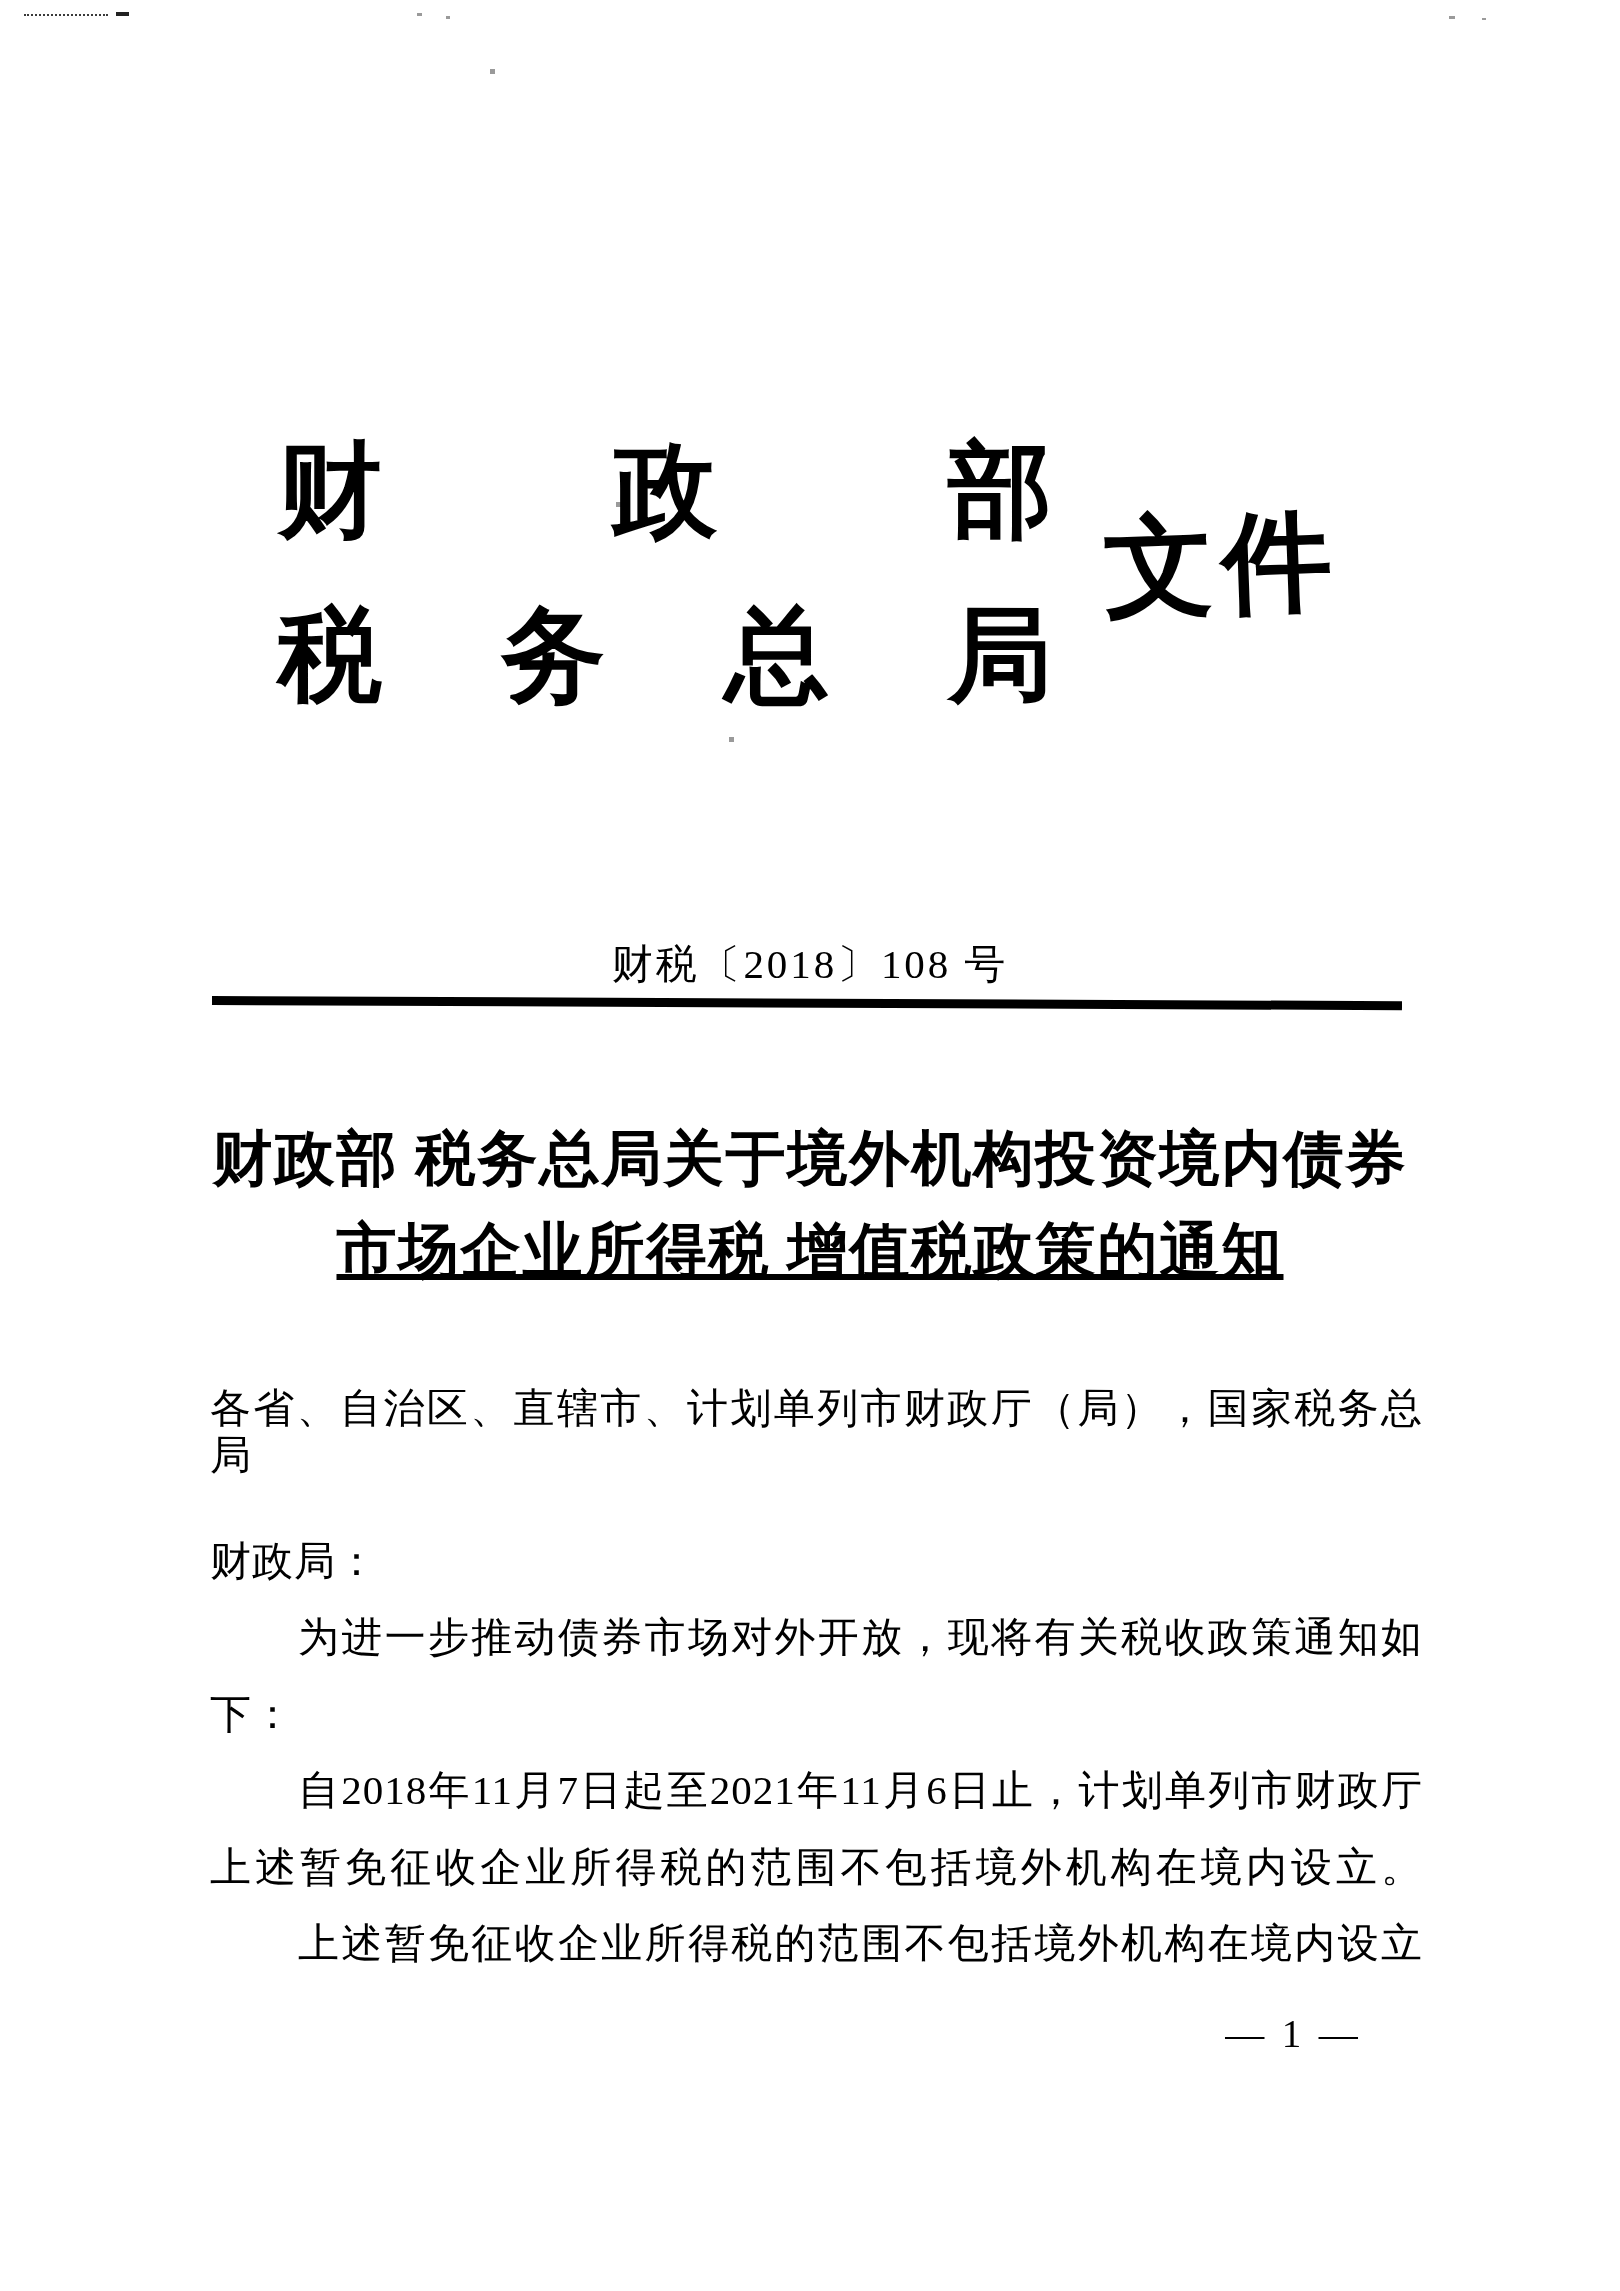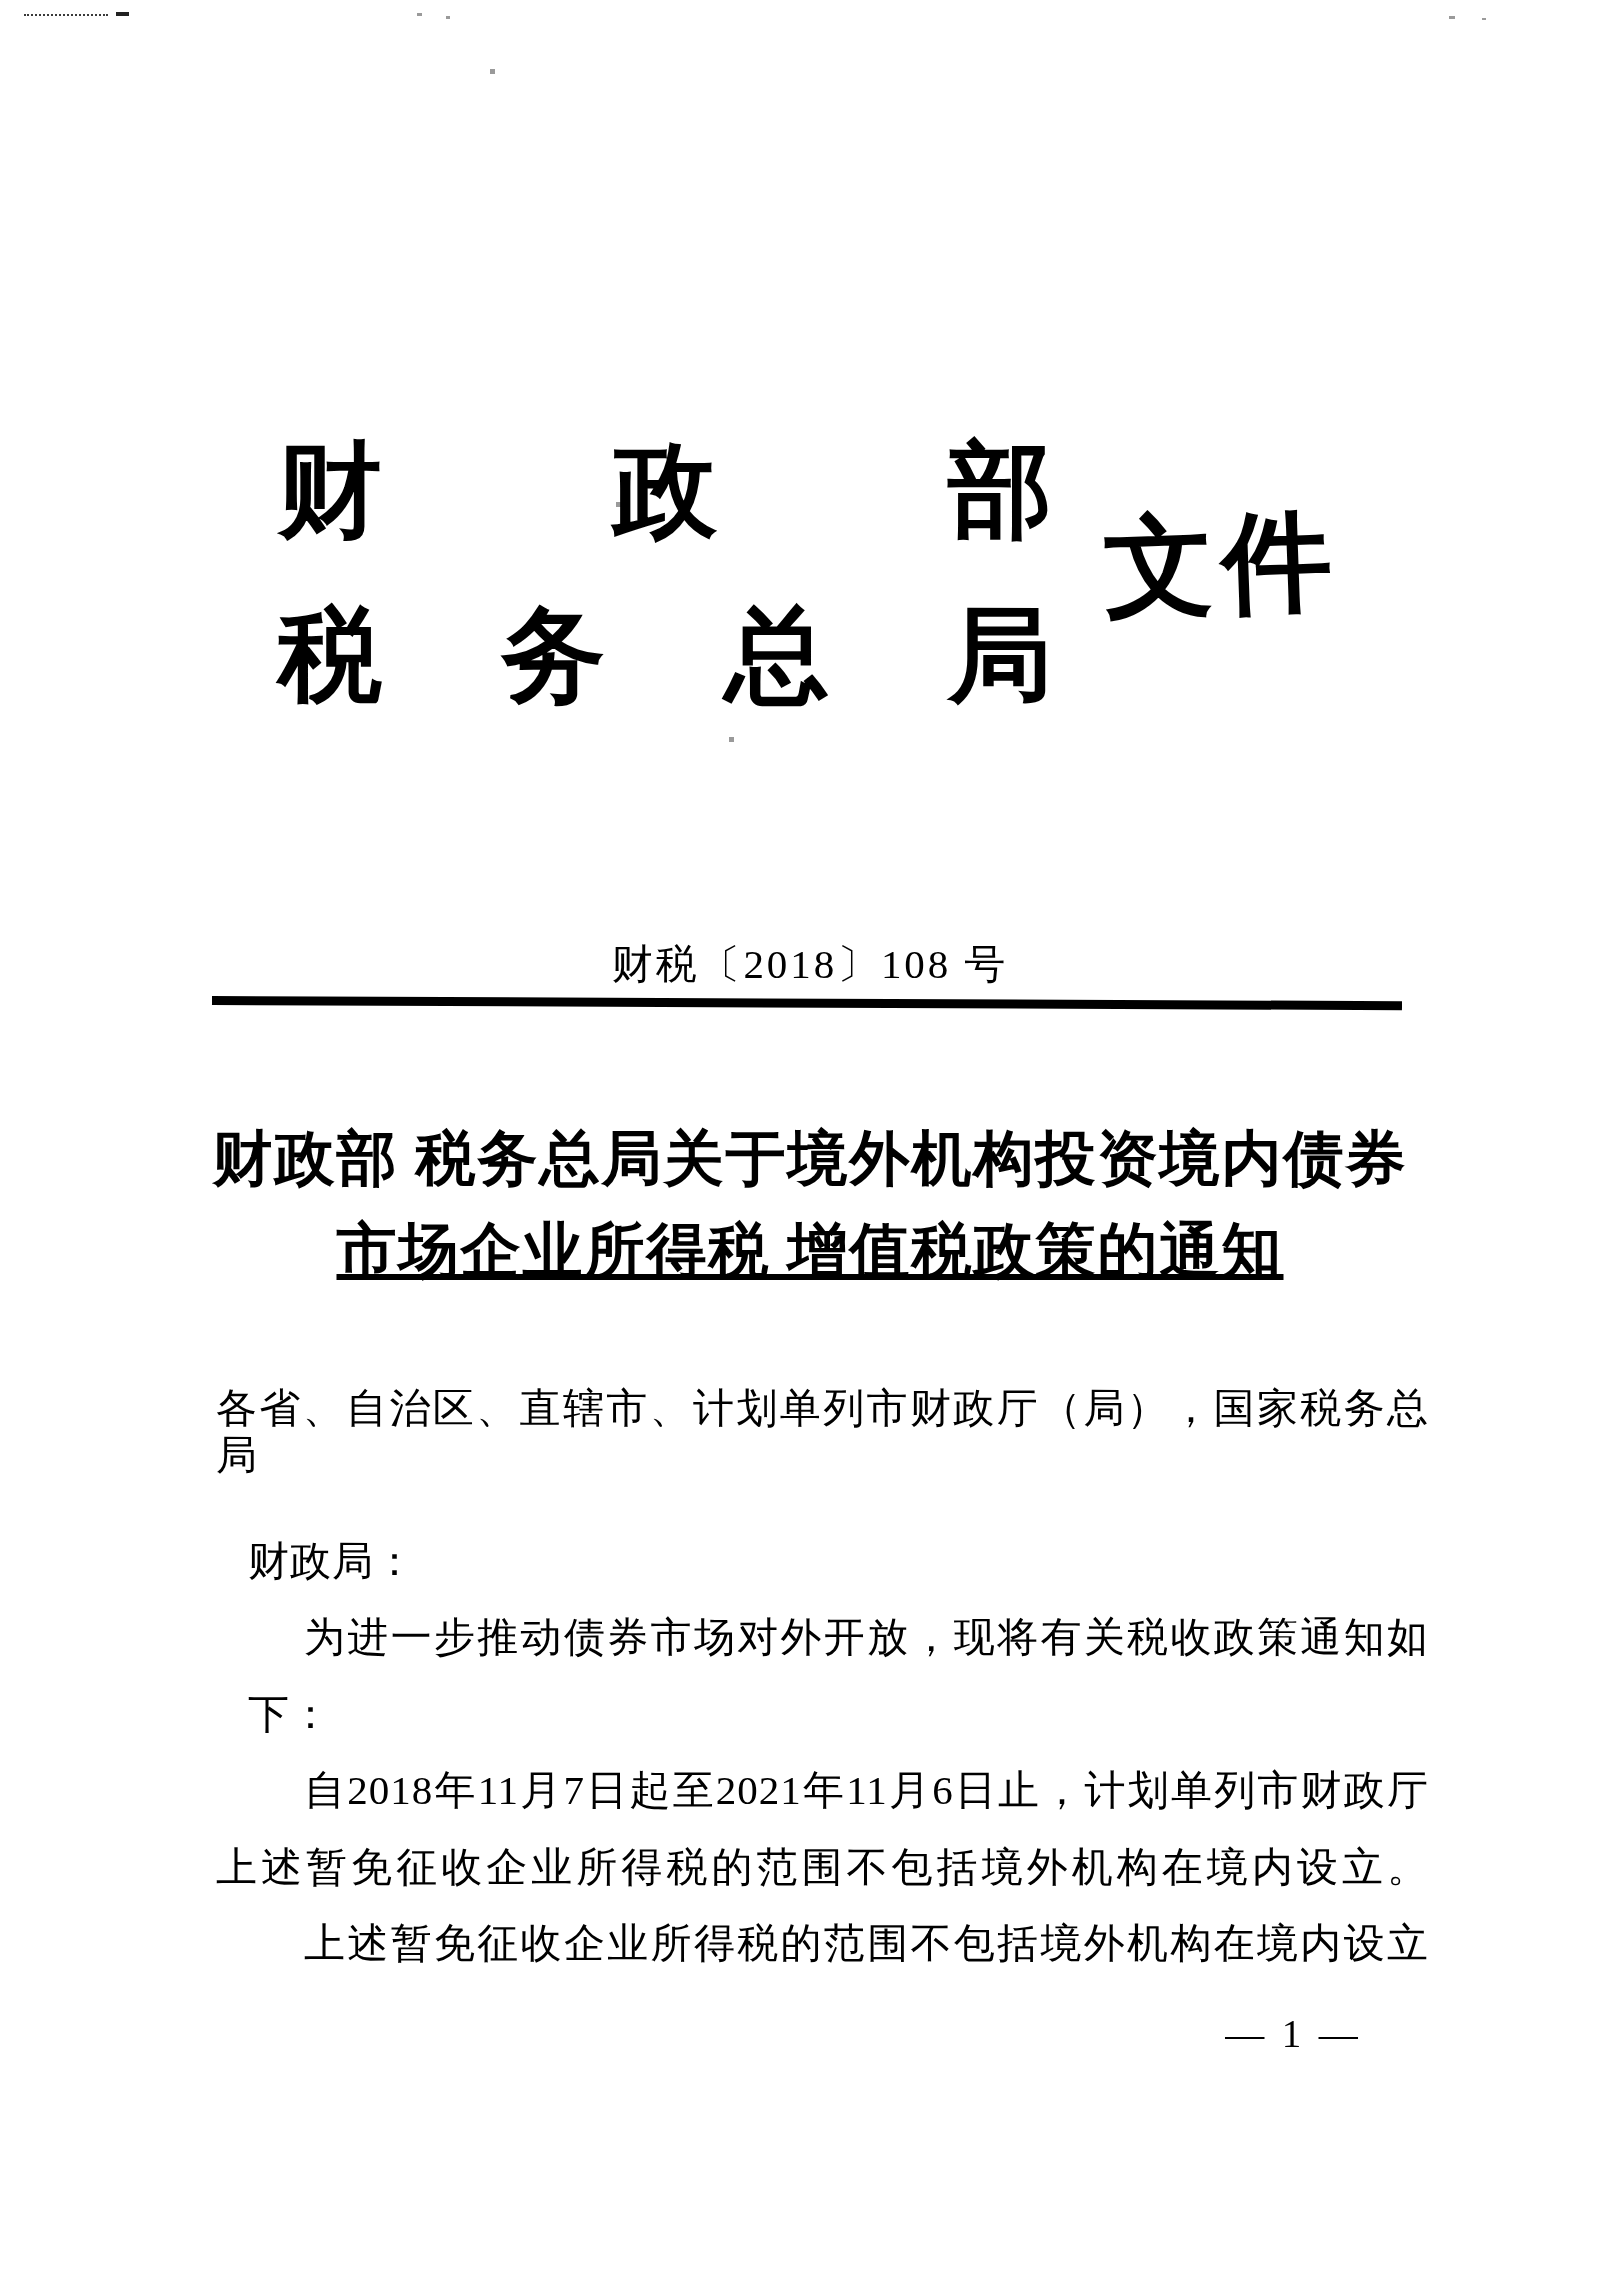--- a/index.html
+++ b/index.html
@@ -48,26 +48,26 @@
     position:absolute;left:0;width:100%;
     text-align:center;font-weight:bold;
     font-size:60px;line-height:1;
     letter-spacing:2px;
     white-space:nowrap;
   }
   .title-1{top:1129px;}
   .title-2{top:1221px;text-decoration:underline;}
   
   .body-line{
-    position:absolute;left:216px;width:1213px;
+    position:absolute;left:210px;width:1213px;
     font-size:41px;line-height:1.15;
     text-align:justify;text-align-last:justify;
     letter-spacing:1px;
   }
-  .body-line.short{text-align:left;text-align-last:left;margin-left:32px;}
+  .body-line.short{text-align:left;text-align-last:left;}
   .body-line.indent{padding-left:88px;width:1125px;}
   .bl-0{top:1385px;}
   .bl-1{top:1461px;}
   .bl-2{top:1538px;}
   .bl-3{top:1614px;}
   .bl-4{top:1691px;}
   .bl-5{top:1767px;}
   .bl-6{top:1844px;}
   .bl-7{top:1920px;}
   

